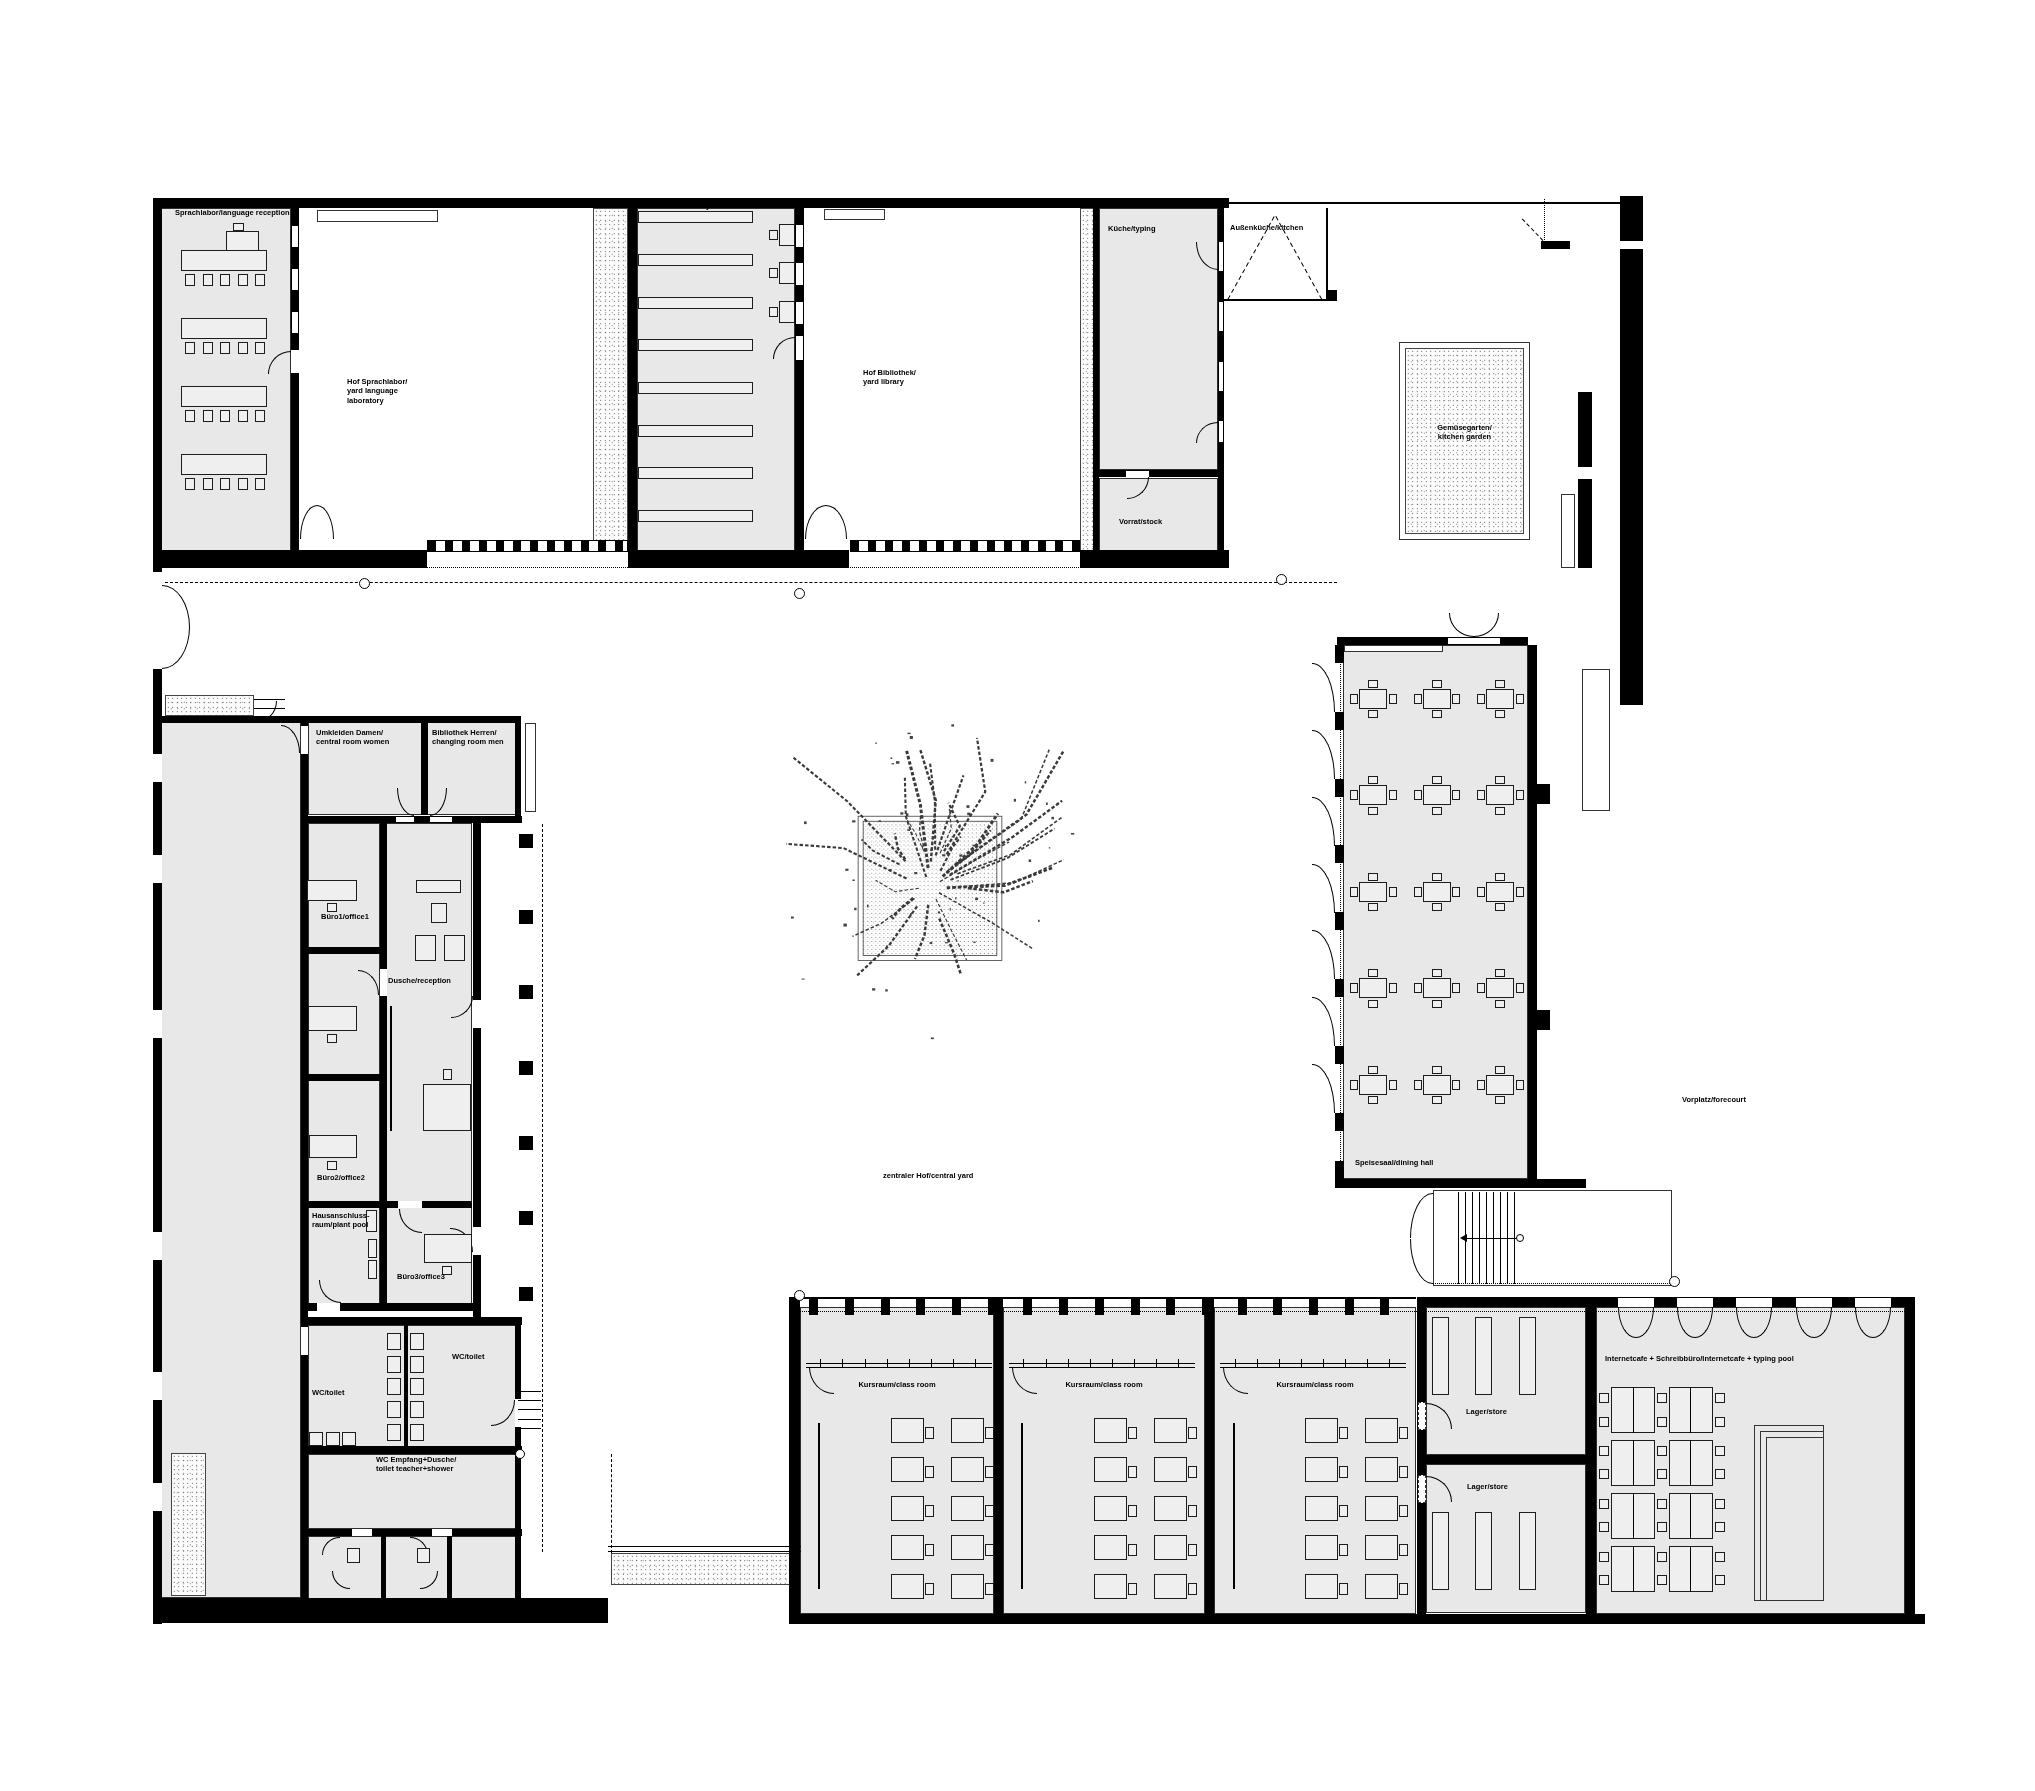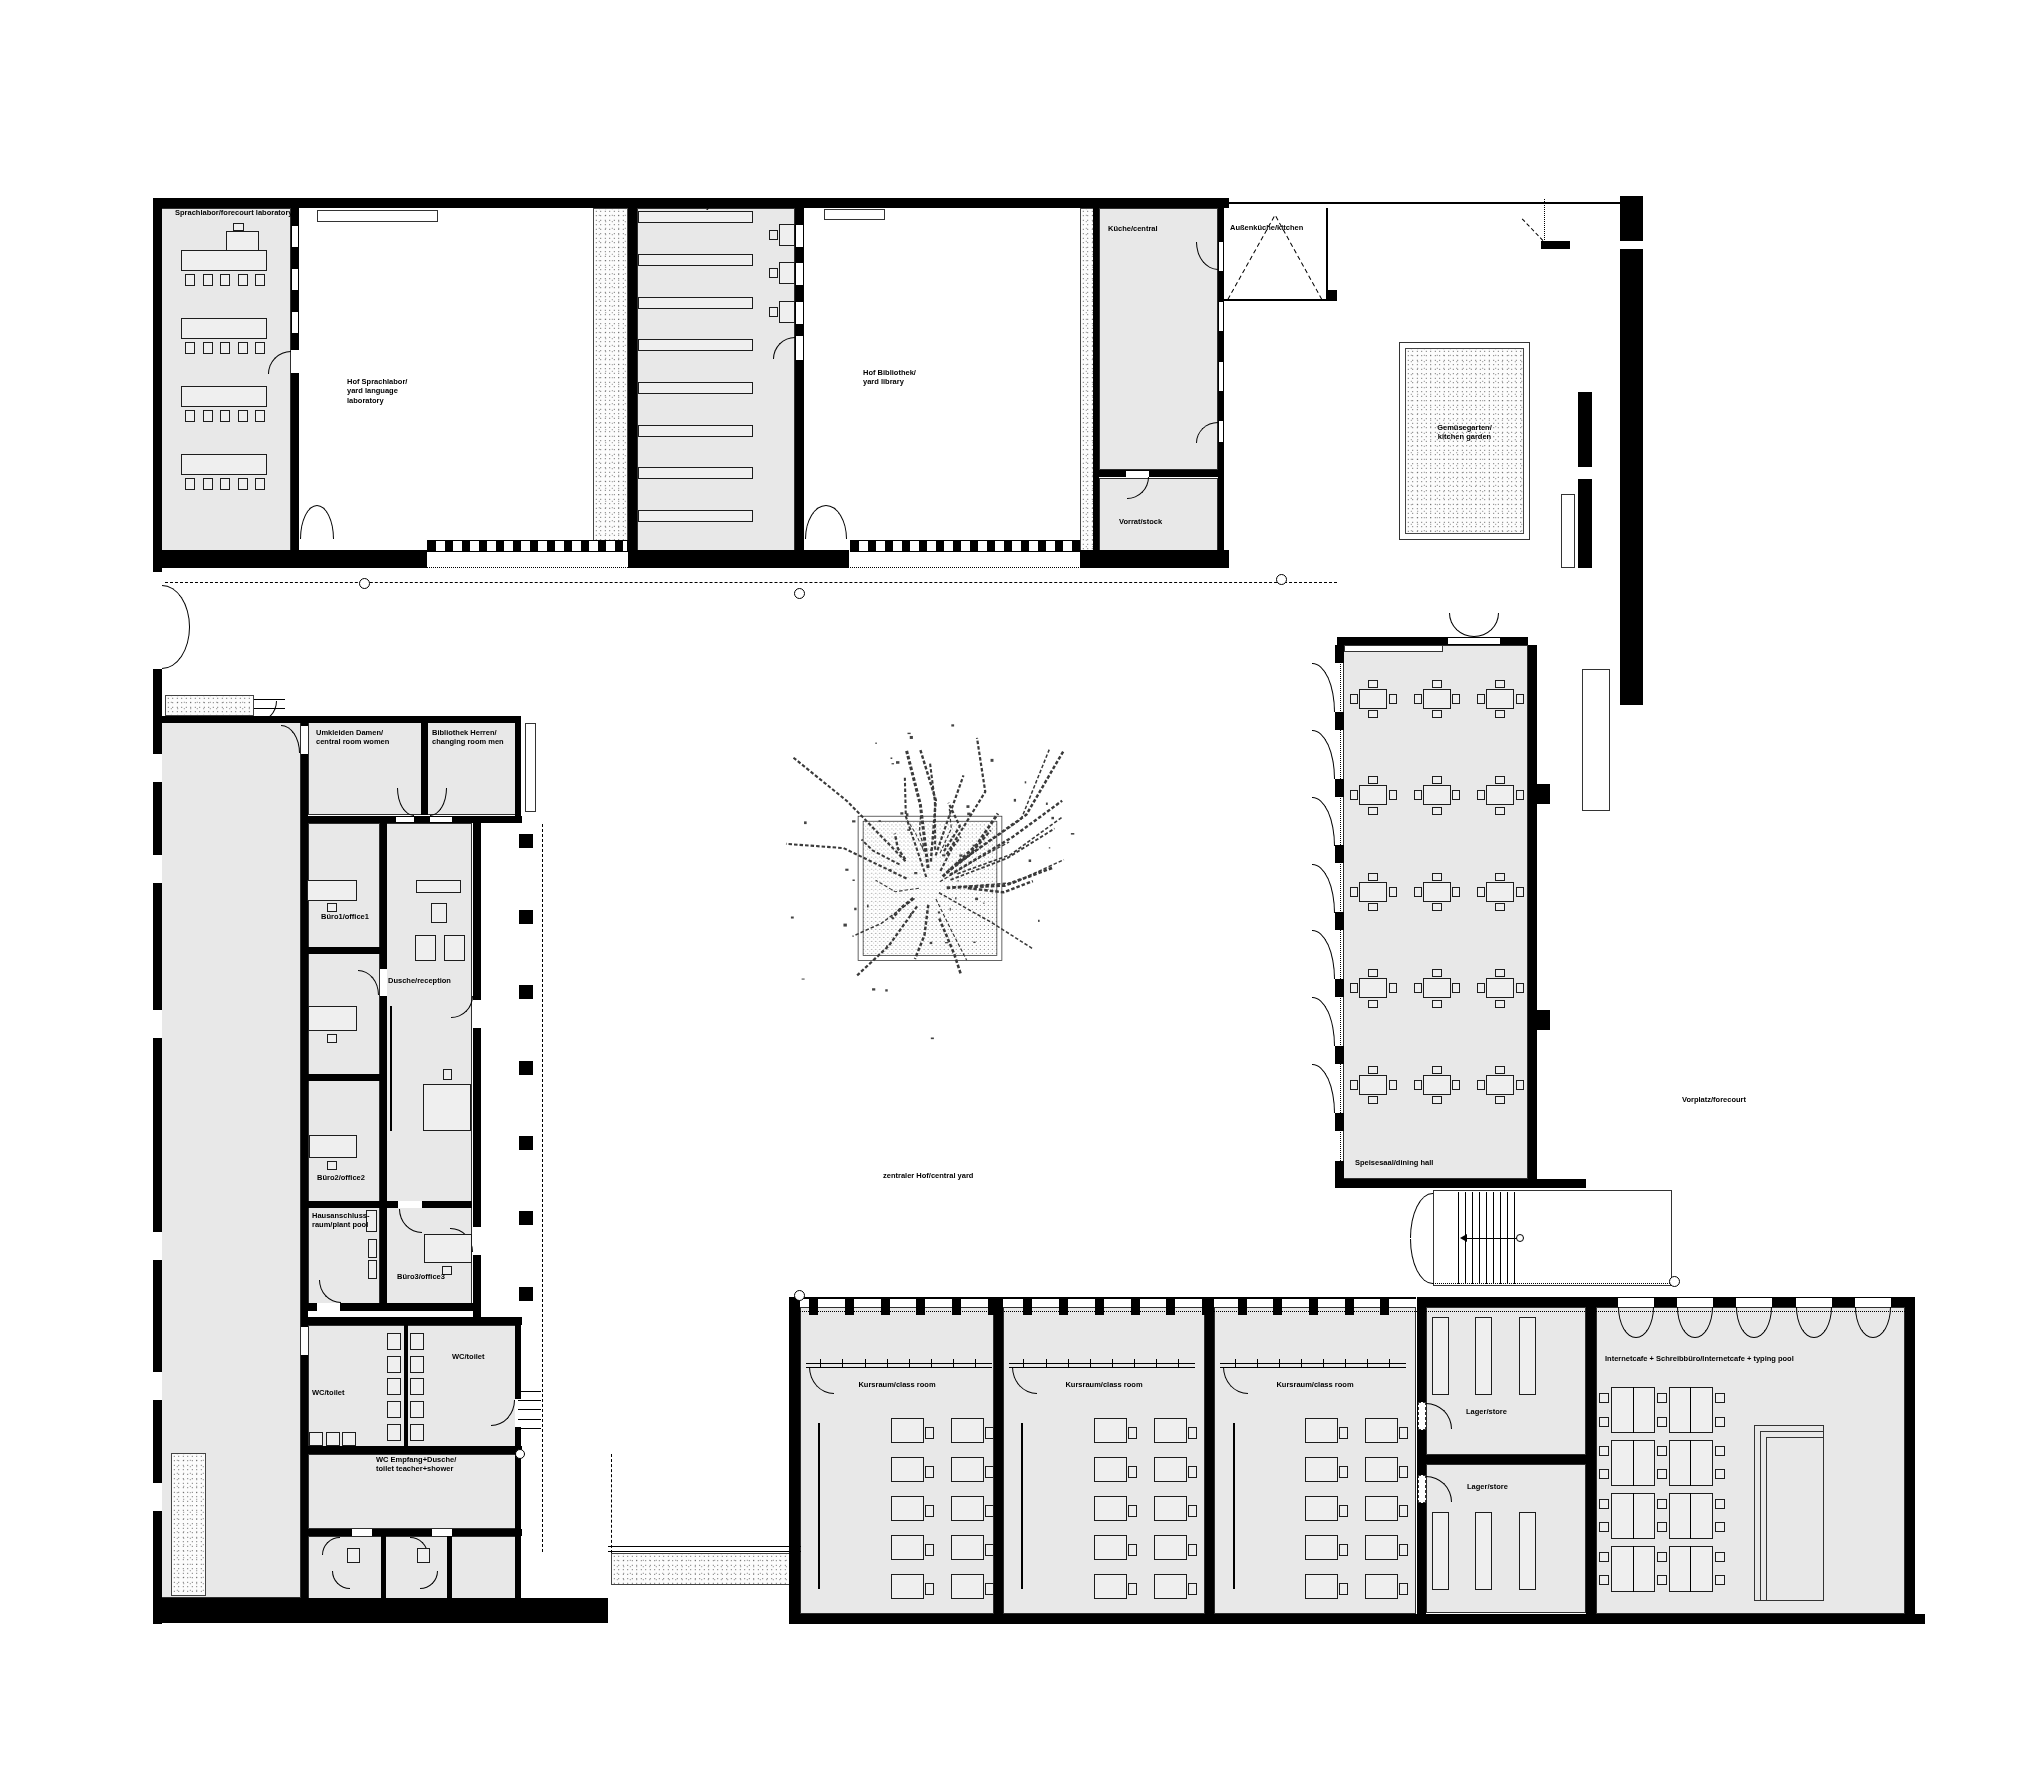--- a/index.html
+++ b/index.html
@@ -699,28 +699,28 @@
         <rect x="199.1504271200312" y="455.0360101641961" width="4.691066545756099" height="5.004347618205635" fill="#444"></rect>
         <rect x="195.80697589879247" y="398.8891301979799" width="4.498436592285724" height="2.9790452369391196" fill="#444"></rect>
         <rect x="271.4797946554971" y="156.10421958405624" width="3.4869562007891743" height="3.0182933309200655" fill="#444"></rect>
         <rect x="194.98766652689545" y="281.08525638640685" width="6.691071682465761" height="4.273413761646214" fill="#444"></rect>
         <rect x="260.99555548229847" y="617.2773328122171" width="4.868041839854811" height="4.543361951850057" fill="#444"></rect>
         <rect x="270.223646574415" y="377.8063953646807" width="3.0436479752155243" height="2.4732155578551884" fill="#444"></rect>
         <rect x="234.7477153612332" y="615.2553074950257" width="6.373071964072563" height="4.576400134049543" fill="#444"></rect>
       </svg>
     </div>
 
-  <div class="lbl" style="left:175px;top:208px">Sprachlabor/forecourt laboratory</div>
+  <div class="lbl" style="left:175px;top:208px">Sprachlabor/language reception</div>
   <div class="lbl" style="left:347px;top:377px">Hof Sprachlabor/
 yard language
 laboratory</div>
   <div class="lbl" style="left:649px;top:201px">Bibliothek/library</div>
   <div class="lbl" style="left:863px;top:368px">Hof Bibliothek/
 y​ard library</div>
-  <div class="lbl" style="left:1108px;top:224px">Küche/central</div>
+  <div class="lbl" style="left:1108px;top:224px">Küche/typing</div>
   <div class="lbl" style="left:1230px;top:223px">Außenküche/kitchen</div>
   <div class="lbl" style="left:1119px;top:517px">Vorrat/stock</div>
   <div class="lbl ctr" style="left:1399px;top:423px;width:131px">Gemüsegarten/
 kitchen garden</div>
   <div class="lbl" style="left:316px;top:728px">Umkleiden Damen/
 central room women</div>
   <div class="lbl" style="left:432px;top:728px">Bibliothek Herren/
 changing room men</div>
   <div class="lbl" style="left:321px;top:912px">Büro1/office1</div>
   <div class="lbl" style="left:388px;top:976px">Dusche/reception</div>

